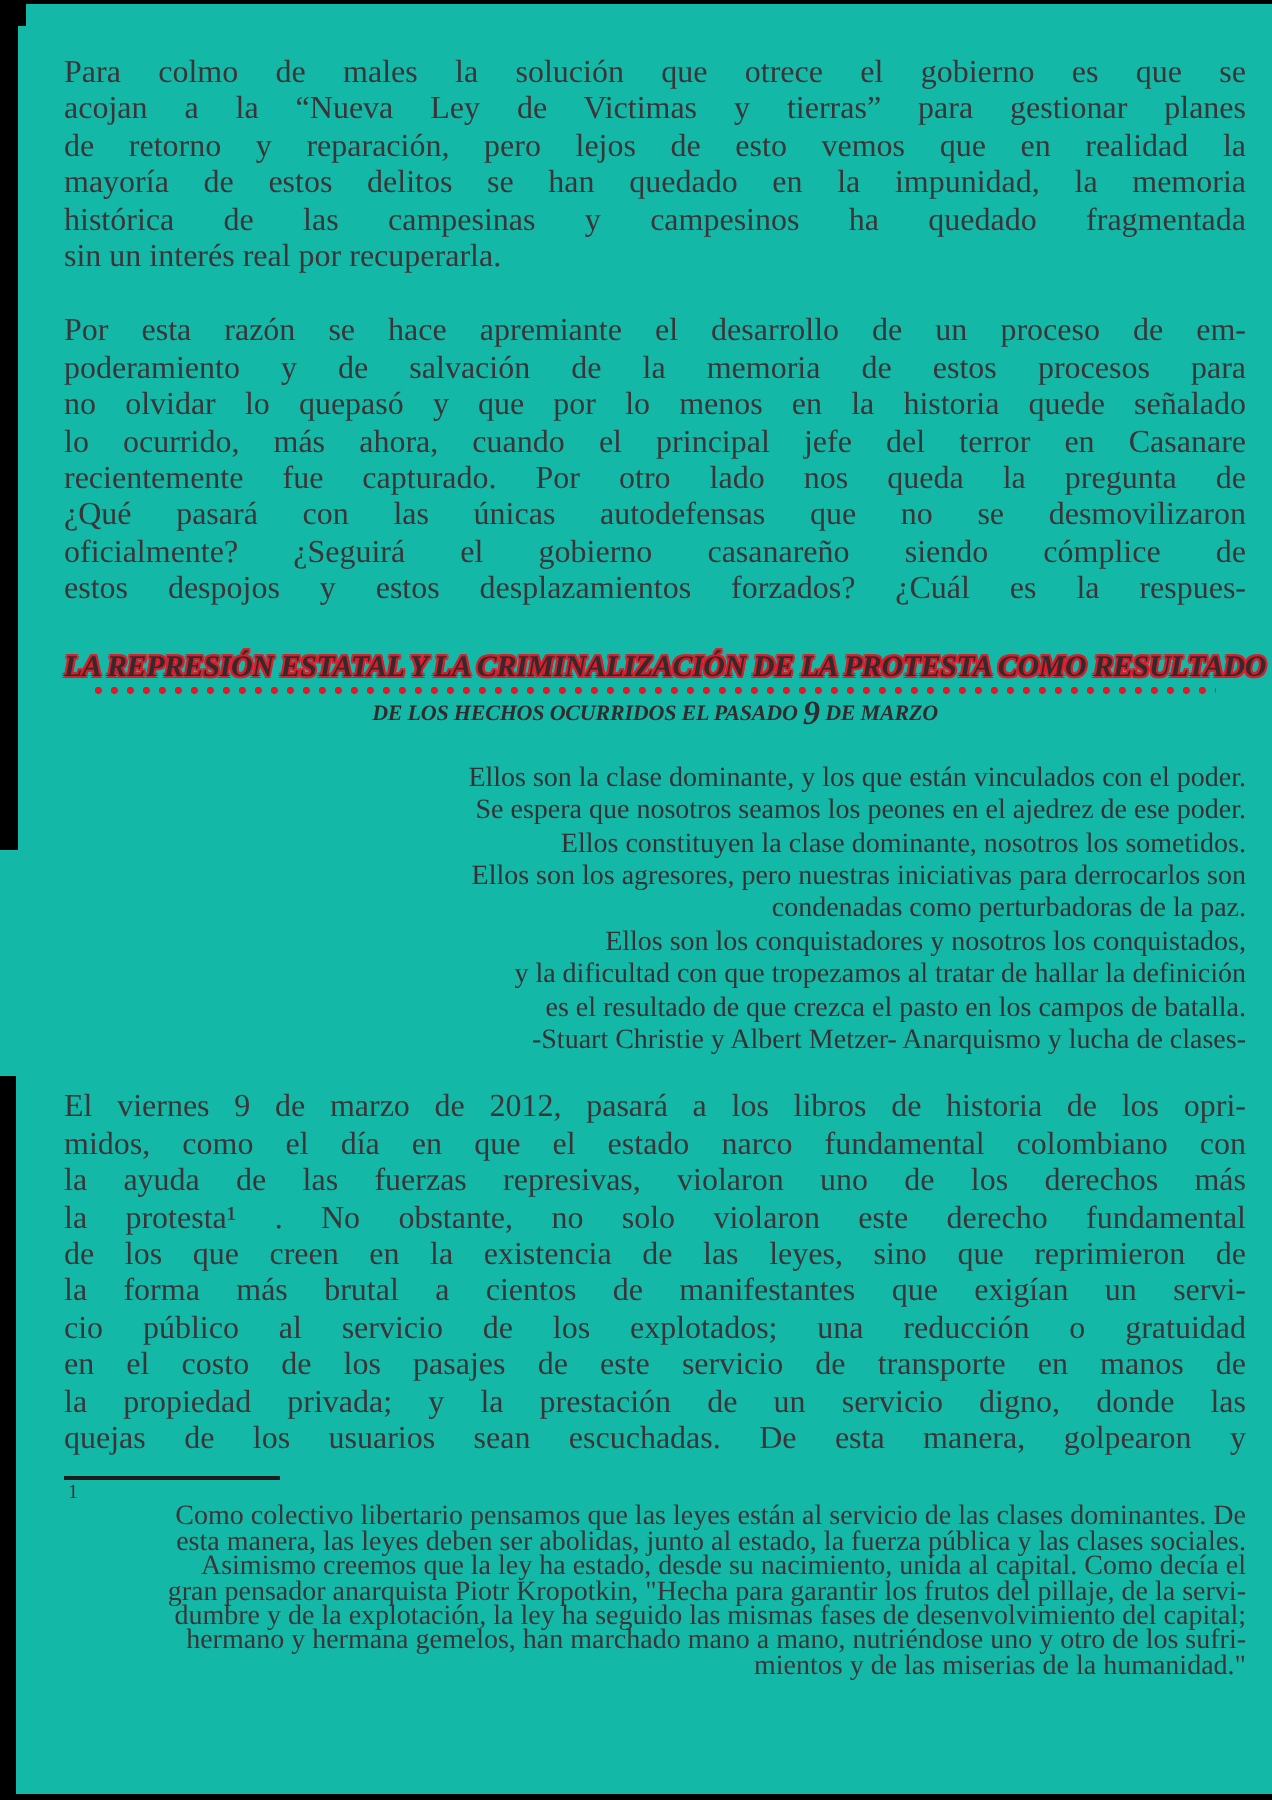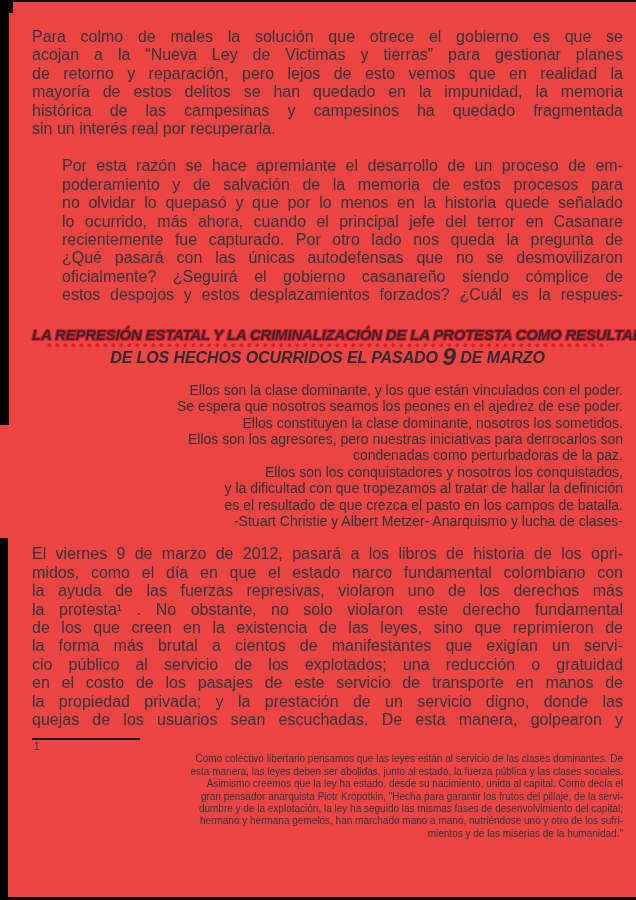--- a/index.html
+++ b/index.html
@@ -1,62 +1,62 @@
 <!DOCTYPE html>
 <html><head>
 <meta charset="utf-8">
 <style>
   html,body { margin:0; padding:0; background:#ffffff; }
   .page {
-    position:relative; width:636px; height:900px; background:#ef4444;
-    font-family:Liberation Sans, sans-serif; color:#3a3539;
+    position:relative; width:636px; height:900px; background:#14b8a6;
+    font-family:Liberation Serif, serif; color:#3a3539;
     overflow:hidden; box-sizing:border-box;
   }
   
   .edge-top    { position:absolute; top:0; left:0; right:0; height:2px; background:#000; }
   .edge-bottom { position:absolute; bottom:0; left:0; right:0; height:3px; background:#000; }
   .edge-left-top    { position:absolute; top:0; left:0; width:9px; height:425px; background:#000; }
   .edge-left-corner { position:absolute; top:0; left:0; width:13px; height:13px; background:#000; }
   .edge-left-bottom { position:absolute; top:538px; bottom:0; left:0; width:8px; background:#000; }
 
   .content { position:absolute; left:32px; right:13px; top:28px; }
 
   
   .body-par { font-size:16px; line-height:18.4px; }
   .lines-justify .tline { text-align:justify; text-align-last:justify; }
   .lines-justify .tline.last { text-align-last:left; }
   .lines-justify.justify-all .tline.last { text-align-last:justify; }
   .lines-right .tline { text-align:right; }
 
-  .par-gap  { margin-top:19px;margin-left:30px; }
+  .par-gap  { margin-top:19px; }
   .par-gap2 { margin-top:16px; }
 
   
   .heading { margin-top:21px; text-align:center; font-weight:bold; font-style:italic; color:#332a2e; }
   .h-line1 {
     font-size:15px; line-height:17px; letter-spacing:-0.2px; white-space:nowrap;
     text-shadow:
       -1.1px 0 0 #dd1c2a, 1.1px 0 0 #dd1c2a, 0 -0.9px 0 #dd1c2a, 0 0.9px 0 #dd1c2a,
       -0.8px -0.8px 0 #dd1c2a, 0.8px 0.8px 0 #dd1c2a, 0.8px -0.8px 0 #dd1c2a, -0.8px 0.8px 0 #dd1c2a;
   }
   .dots {
     height:5px; width:95%; margin:0 auto;
     background-image:radial-gradient(circle at 2.2px 2.2px, #dd1c2a 1.7px, rgba(0,0,0,0) 1.9px);
     background-size:8px 5px; background-repeat:repeat-x;
   }
-  .h-line2 { font-size:16px; line-height:17px; letter-spacing:-0.1px; margin-top:1px; white-space:nowrap; }
+  .h-line2 { font-size:11px; line-height:17px; letter-spacing:-0.1px; margin-top:1px; white-space:nowrap; }
   .big-num { font-size:1.55em; line-height:0; vertical-align:-2px; }
 
   
   .quote { margin-top:16px; font-size:14px; line-height:16.4px; color:#363135; }
 
   
   .fn-rule { margin-top:9px; width:108px; height:2px; background:#1c1c1c; }
   .fn-marker { font-size:10px; line-height:11px; margin:1px 0 1px 2px; color:#3a3539; }
-  .footnote { font-size:10px; line-height:12.4px; color:#3a3539; }
+  .footnote { font-size:14px; line-height:12.4px; color:#3a3539; }
 </style>
 </head>
 <body>
 
 <div class="page">
   <div class="edge-top"></div>
   <div class="edge-left-top"></div>
   <div class="edge-left-corner"></div>
   <div class="edge-left-bottom"></div>
   <div class="edge-bottom"></div>

